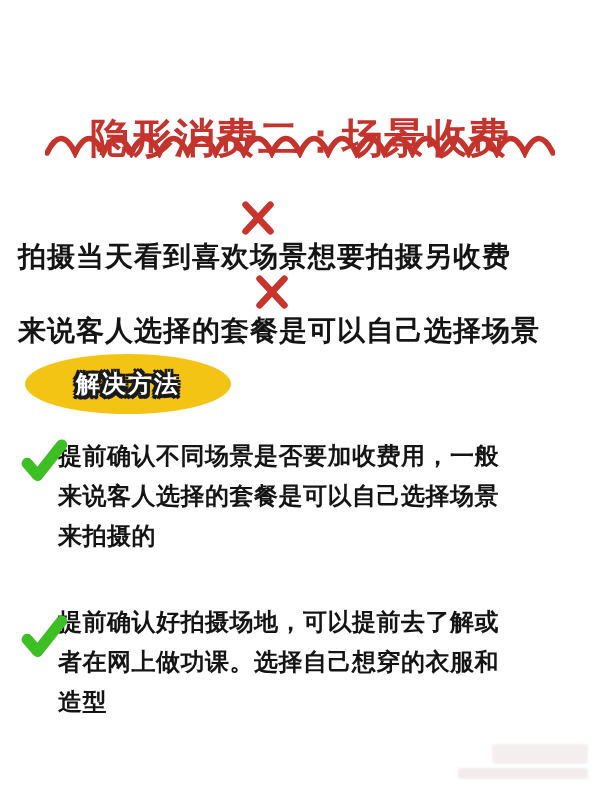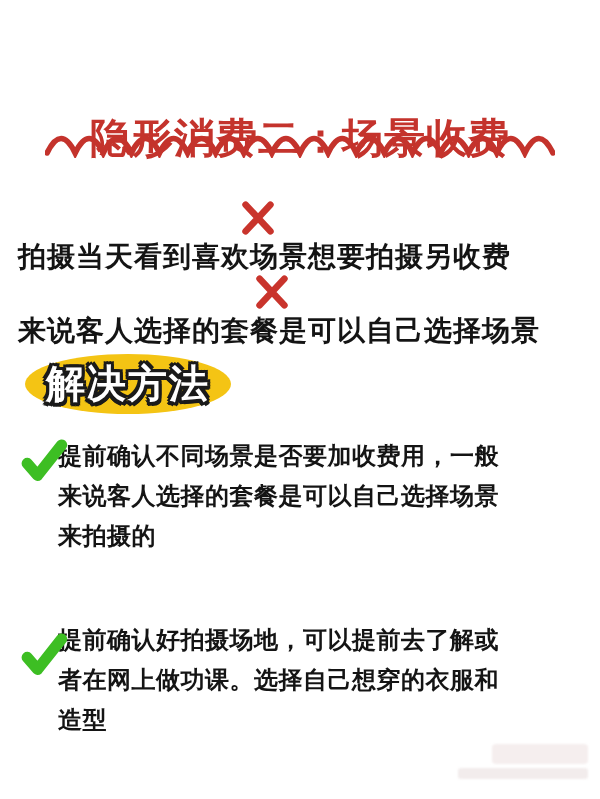--- a/index.html
+++ b/index.html
@@ -40,33 +40,33 @@
   }
   
   .badge{
     position:absolute;top:354px;left:25px;
     width:206px;height:60px;
     background:#f4c414;
     border-radius:50%;
     display:flex;align-items:center;justify-content:center;
   }
   .badge-label{
-    font-size:39px;font-weight:bold;color:#ffffff;
+    font-size:24px;font-weight:bold;color:#ffffff;
     letter-spacing:2px;
     text-shadow:
       -3px -3px 0 #1a1a1a, 3px -3px 0 #1a1a1a,
       -3px  3px 0 #1a1a1a, 3px  3px 0 #1a1a1a,
        0   -3px 0 #1a1a1a, 0    3px 0 #1a1a1a,
       -3px  0   0 #1a1a1a, 3px  0   0 #1a1a1a,
        2px  4px 0 #1a1a1a,-2px  4px 0 #1a1a1a;
   }
   
   .solution-item{position:absolute;left:20px;width:560px;}
   .solution-item.s1{top:436px;}
-  .solution-item.s2{top:602px;margin-top:18px;}
+  .solution-item.s2{top:602px;}
   .check-icon{position:absolute;left:0;top:0;width:48px;height:50px;}
   .solution-item.s2 .check-icon{top:10px;}
   .solution-text{
     margin:0 0 0 38px;
     font-size:24px;font-weight:bold;line-height:40px;
     letter-spacing:0.5px;color:#141414;
     white-space:pre-line;
   }
   
   .watermark{position:absolute;right:12px;bottom:20px;width:130px;}

